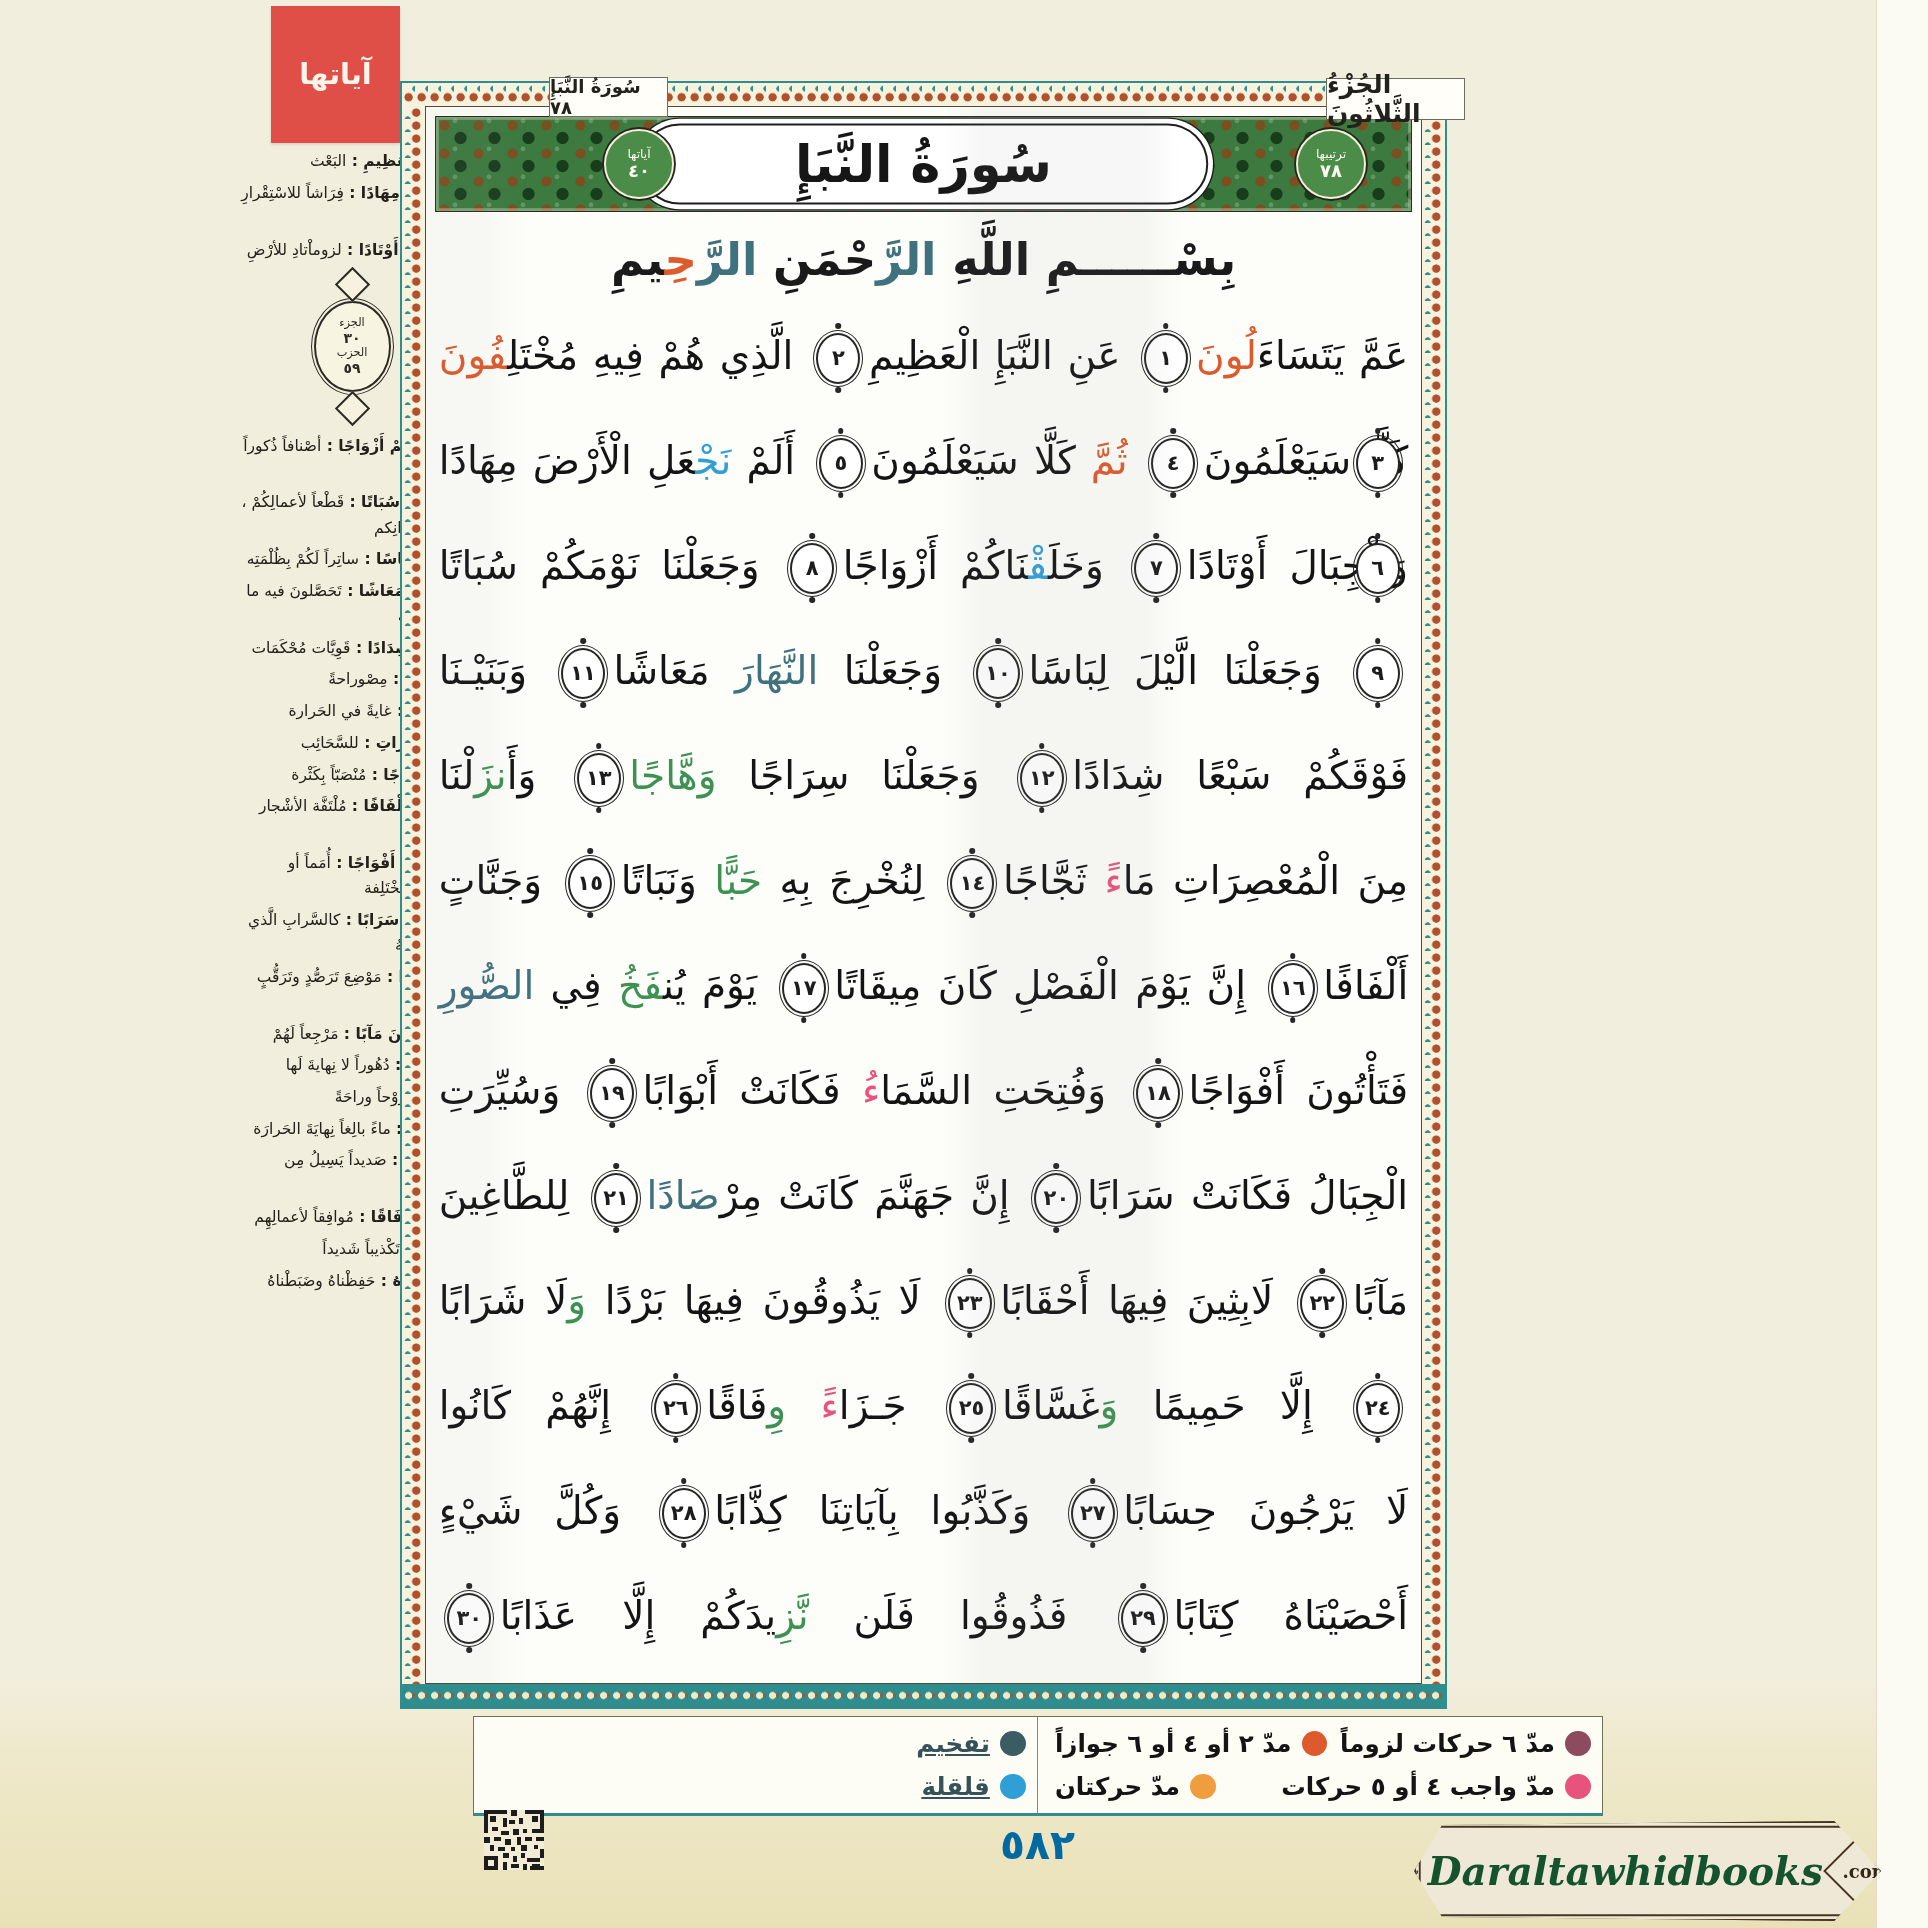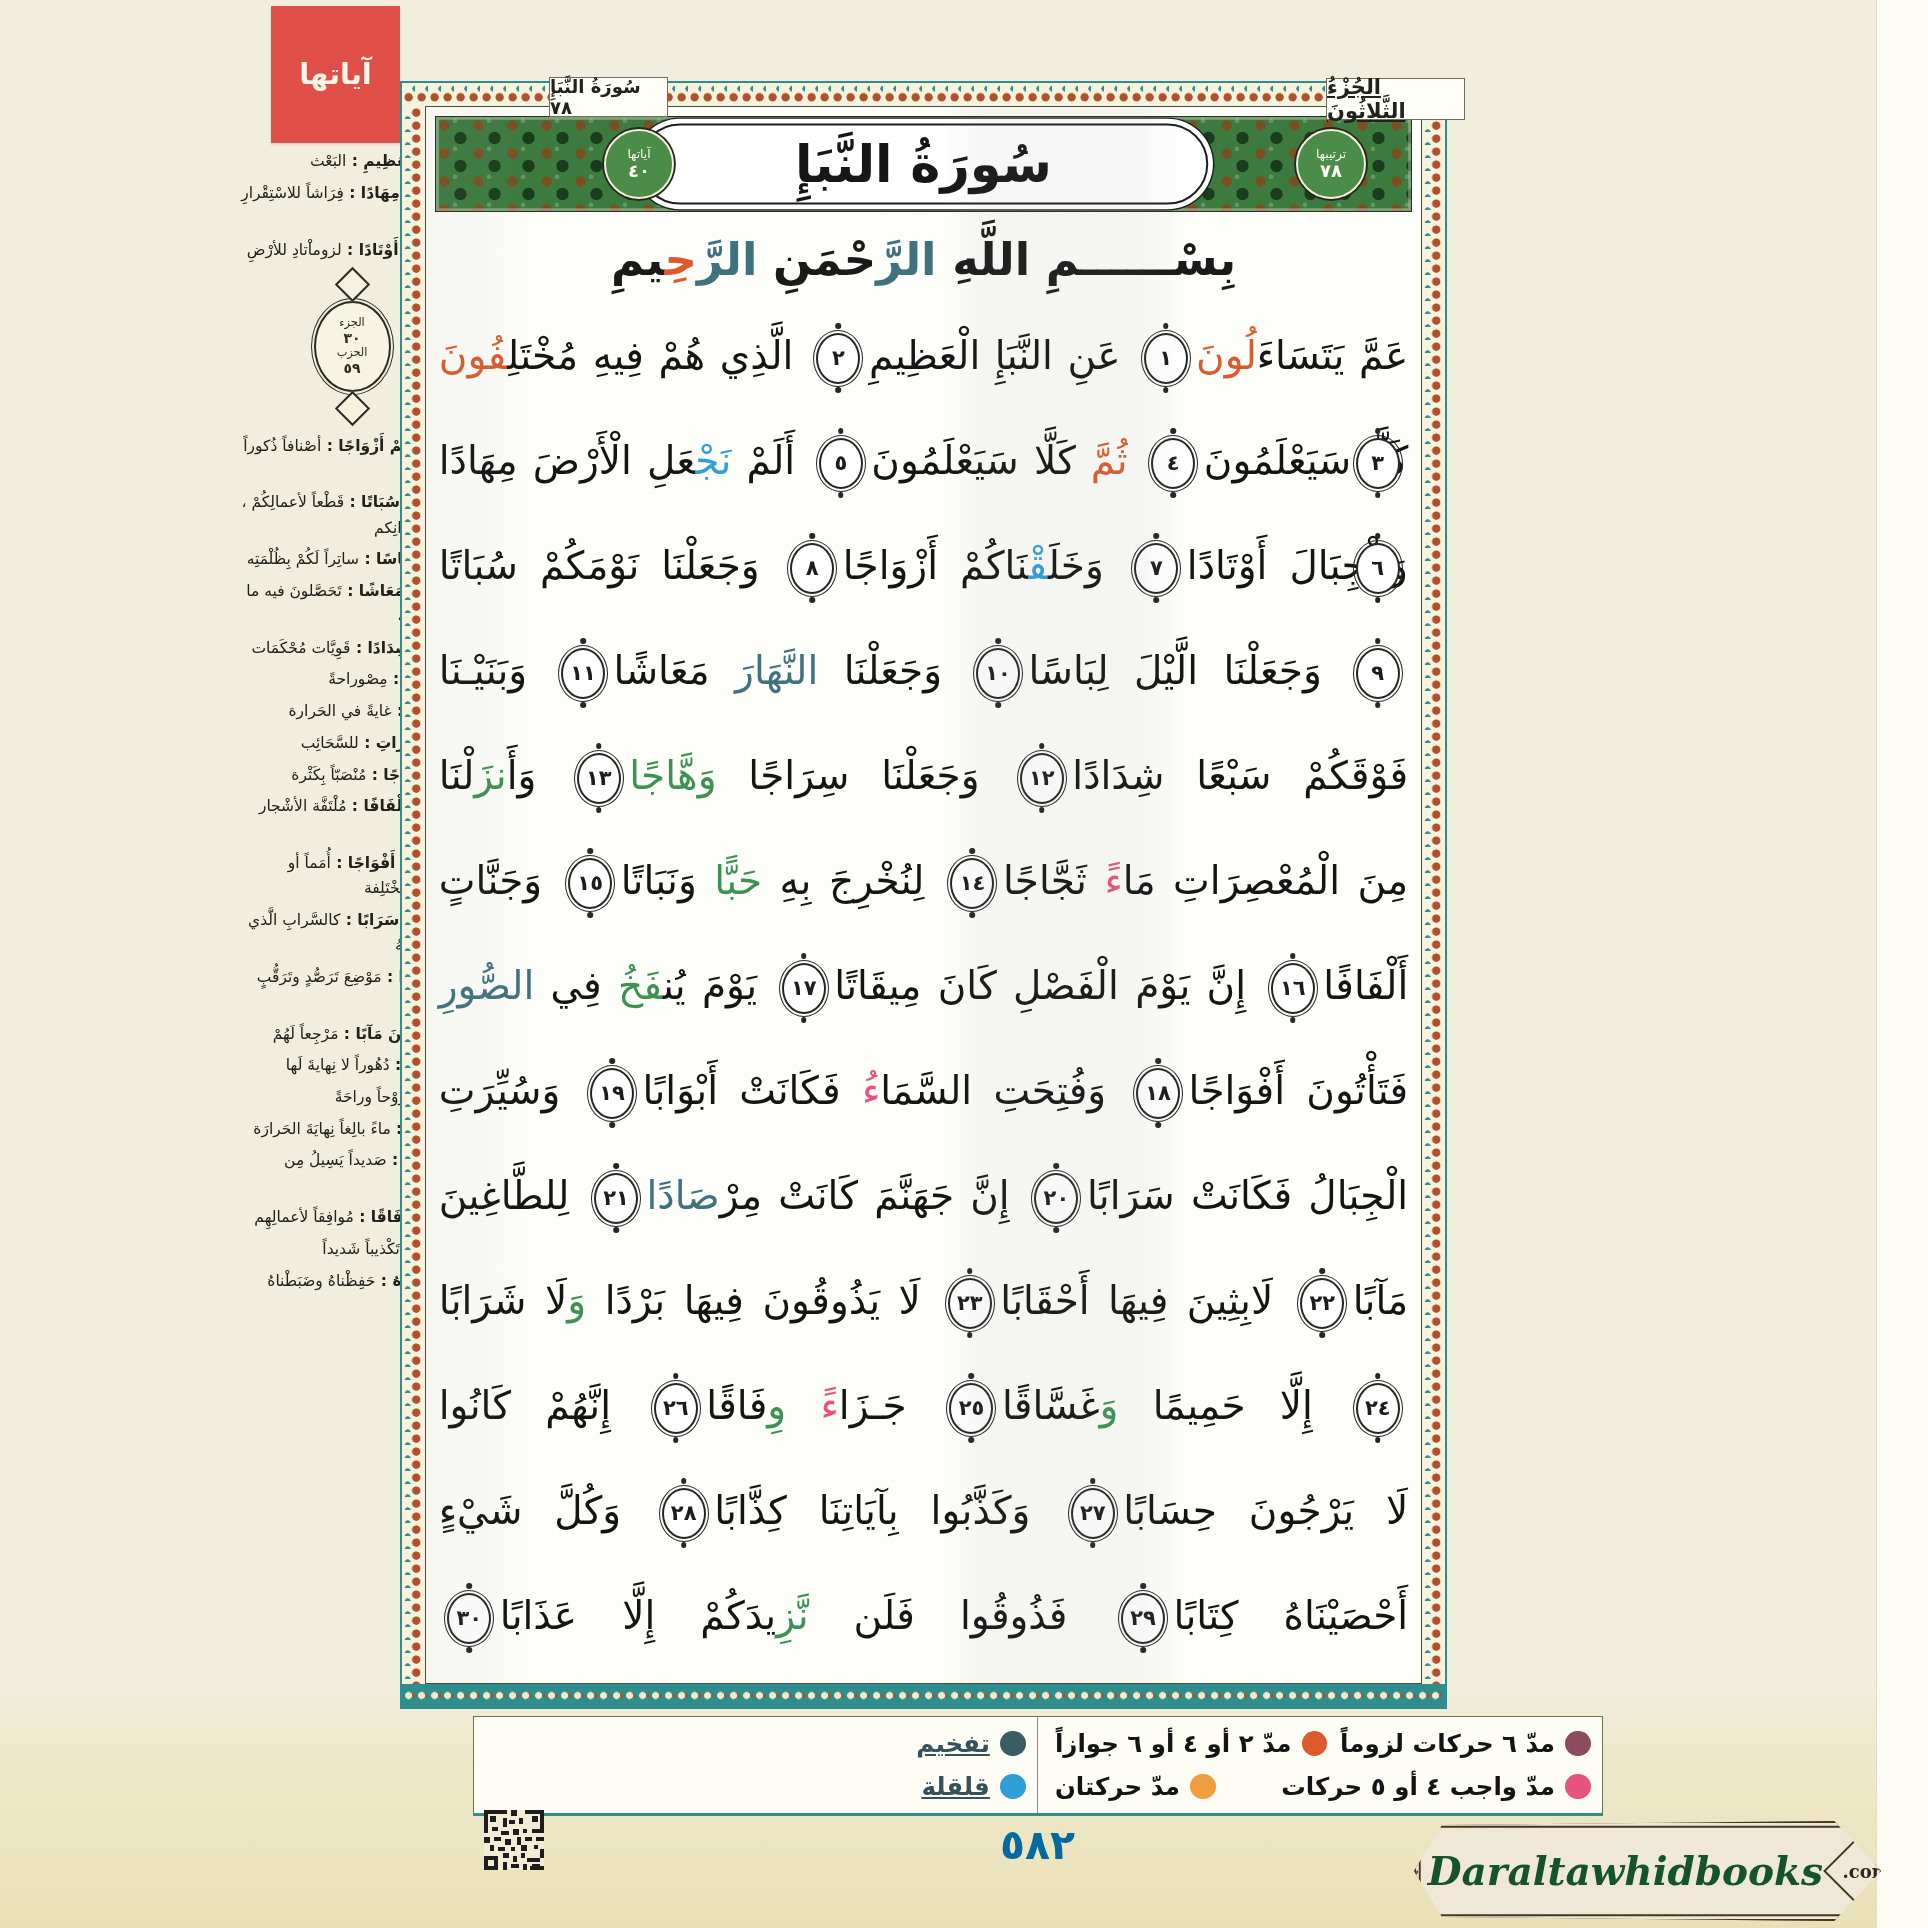--- a/index.html
+++ b/index.html
@@ -89,21 +89,21 @@
   .hdr-circle .val{font-size:18px;font-weight:700;}
   .hdr-circle.order{right:45px;}
   .hdr-circle.ayat{left:168px;}
   
   .top-label{
     position:absolute;background:#fffef9;border:1.4px solid #6d6d5d;
     display:flex;align-items:center;justify-content:center;
     font-weight:700;color:#22221c;z-index:5;
   }
   .top-label.surah{left:549px;top:77px;width:117px;height:38px;font-size:18px;}
-  .top-label.juz{left:1326px;top:78px;width:137px;height:40px;font-size:21px;text-decoration:underline;}
+  .top-label.juz{left:1326px;top:78px;width:137px;height:40px;font-size:25px;}
   
   .bismillah{height:87px;line-height:87px;text-align:center;font-size:45px;font-weight:700;color:#1a1a1a;direction:rtl;}
   
   .qwrap{margin:0 9.4px;direction:rtl;}
   .qline{
     height:105px;line-height:105px;font-size:39px;color:#141414;
     direction:rtl;text-align:justify;text-align-last:justify;padding:0 3.8px;
   }
   .ayah{
     display:inline-flex;align-items:center;justify-content:center;

